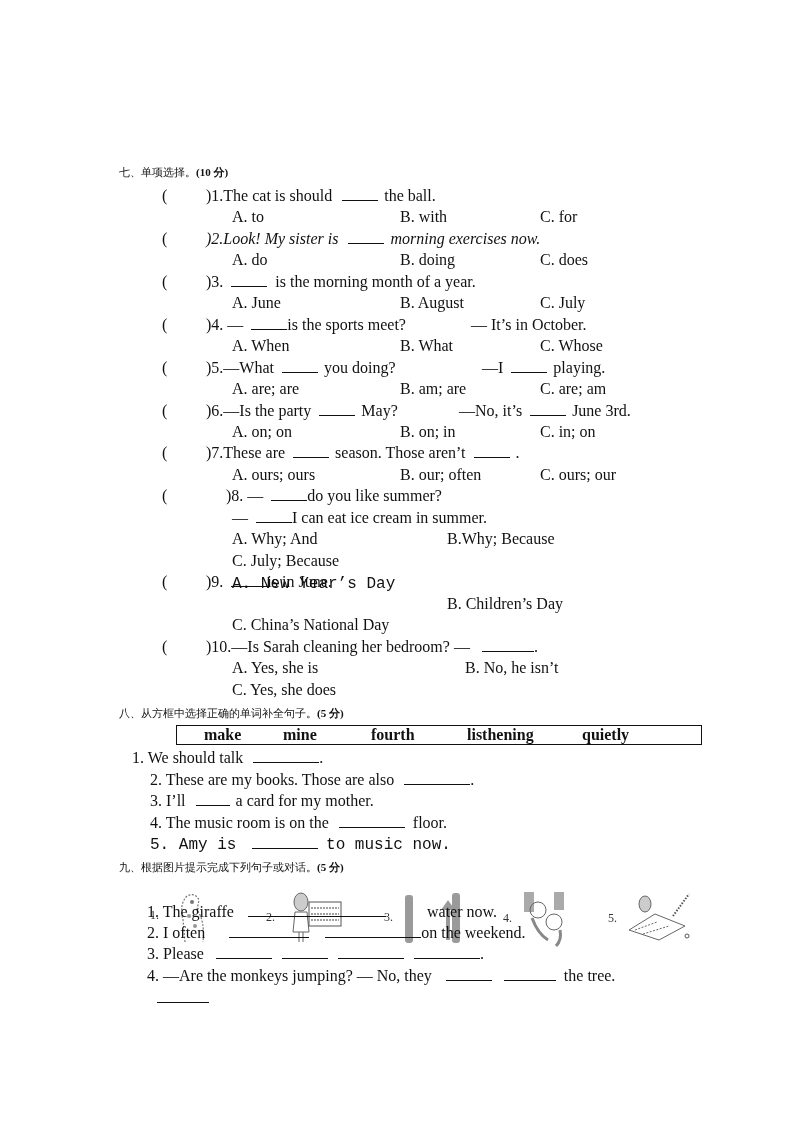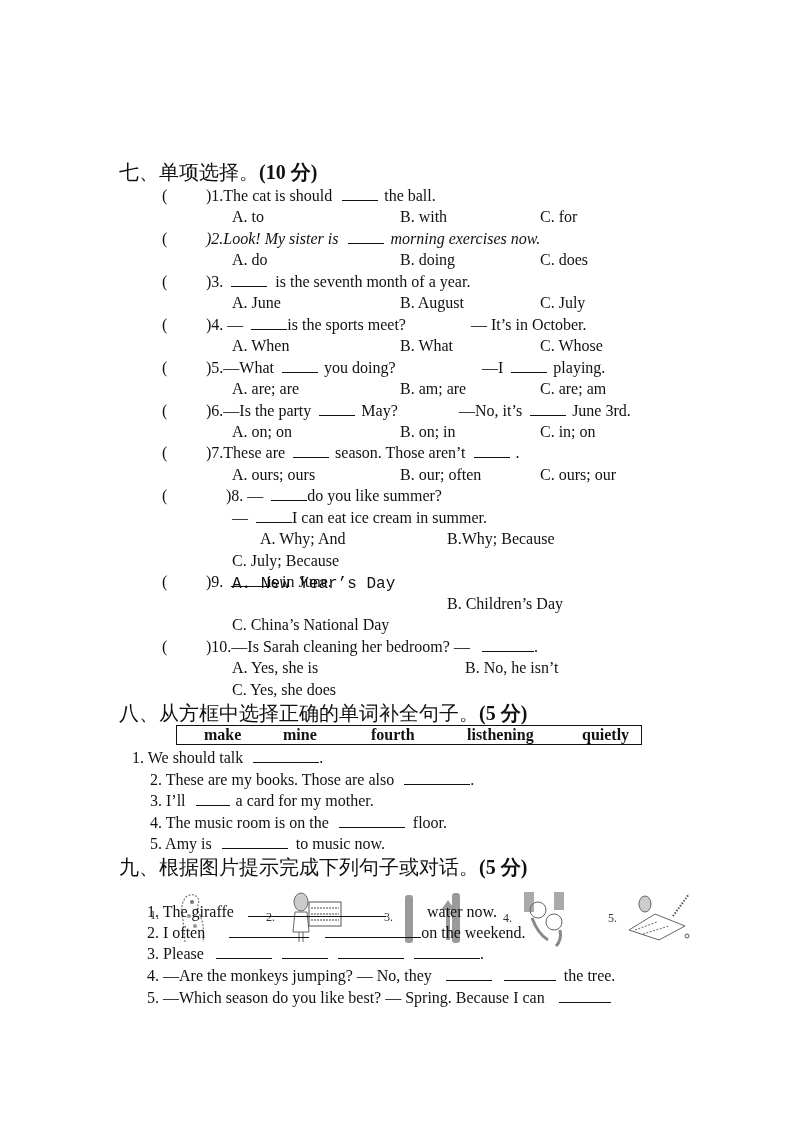--- a/index.html
+++ b/index.html
@@ -2,25 +2,25 @@
 <html><head>
   <meta charset="utf-8">
   <style>
     html, body { margin: 0; padding: 0; background: #ffffff; }
     body {
       width: 793px; height: 1122px; position: relative; overflow: hidden;
       font-family: "Liberation Serif", "DejaVu Serif", serif;
       color: #111111;
     }
     .line { position: absolute; font-size: 16px; line-height: 20px; white-space: nowrap; }
-    .heading { font-size: 20px; }
+    .heading { font-size: 11px; }
     .heading .score { font-weight: bold; }
     .blank { display: inline-block; border-bottom: 1px solid #111; vertical-align: baseline; height: 14px; }
     .word-box {
-      position: absolute; left: 176px; top: 725px; width: 466px; height: 20px;
+      position: absolute; left: 176px; top: 725px; width: 526px; height: 20px;
       border: 1.5px solid #111; box-sizing: border-box;
       font-weight: bold; font-size: 16px; line-height: 18px;
     }
     .word-box span { position: absolute; top: 0; }
     .pic { position: absolute; }
     .pic-num { position: absolute; font-size: 12px; color: #333; }
     .gray-bar { position: absolute; background: #9a9a9a; border-radius: 3px; }
   </style>
 </head>
 <body>
@@ -48,21 +48,21 @@
   </span>
   <span class="line" style="left:232px; top:250px;">A. do</span>
   <span class="line" style="left:400px; top:250px;">B. doing</span>
   <span class="line" style="left:540px; top:250px;">C. does</span>
 </div>
 
 <div>
   <span class="line" style="left:162px; top:272px;">(</span>
   <span class="line" style="left:206px; top:272px;">
     <span>)3.</span>
-    <span class="blank" style="width:36px; margin:0 8px 0 4px;"></span><span>is the seventh month of a year.</span>
+    <span class="blank" style="width:36px; margin:0 8px 0 4px;"></span><span>is the morning month of a year.</span>
   </span>
   <span class="line" style="left:232px; top:293px;">A. June</span>
   <span class="line" style="left:400px; top:293px;">B. August</span>
   <span class="line" style="left:540px; top:293px;">C. July</span>
 </div>
 
 <div>
   <span class="line" style="left:162px; top:315px;">(</span>
   <span class="line" style="left:206px; top:315px;">
     <span>)4.</span>
@@ -121,21 +121,21 @@
   <span class="line" style="left:162px; top:486px;">(</span>
   <span class="line" style="left:206px; top:486px;margin-left:20px;">
     <span>)8.</span>
     <span>—</span>
     <span class="blank" style="width:36px; margin:0 0 0 4px;"></span><span>do you like summer?</span>
   </span>
   <span class="line" style="left:232px; top:508px;">
     <span>—</span>
     <span class="blank" style="width:36px; margin:0 0 0 4px;"></span><span>I can eat ice cream in summer.</span>
   </span>
-  <span class="line" style="left:232px; top:529px;margin-left:28px;">A. Why; And</span>
+  <span class="line" style="left:232px; top:529px;">A. Why; And</span>
   <span class="line" style="left:447px; top:529px;">B.Why; Because</span>
   <span class="line" style="left:232px; top:551px;">C. July; Because</span>
 </div>
 
 <div>
   <span class="line" style="left:162px; top:572px;">(</span>
   <span class="line" style="left:206px; top:572px;">
     <span>)9.</span>
     <span class="blank" style="width:36px; margin:0 0 0 4px;"></span><span>is in June.</span>
   </span>
@@ -176,21 +176,21 @@
   <span class="blank" style="width:66px; margin:0 0 0 6px;"></span><span>.</span>
 </div>
 <div class="line" style="left:150px; top:791px;">
   <span>3. I’ll</span>
   <span class="blank" style="width:34px; margin:0 6px;"></span><span>a card for my mother.</span>
 </div>
 <div class="line" style="left:150px; top:813px;">
   <span>4. The music room is on the</span>
   <span class="blank" style="width:66px; margin:0 8px 0 6px;"></span><span>floor.</span>
 </div>
-<div class="line" style="left:150px; top:834px;">
+<div class="line" style="left:150px; top:834px;font-family:Liberation Mono, monospace;">
   <span>5. Amy is</span>
   <span class="blank" style="width:66px; margin:0 8px 0 6px;"></span><span>to music now.</span>
 </div>
 
 <div class="line heading" style="left:119px; top:857px;">
   <span>九、根据图片提示完成下列句子或对话。</span><span class="score">(5 分)</span>
 </div>
 
 <div>
   <span class="pic-num" style="left:150px; top:908px;">1.</span>
@@ -251,15 +251,14 @@
   <span class="blank" style="width:46px; margin:0 0 0 6px;"></span>
   <span class="blank" style="width:66px; margin:0 0 0 6px;"></span>
   <span class="blank" style="width:66px; margin:0 0 0 6px;"></span><span>.</span>
 </div>
 <div class="line" style="left:147px; top:966px;">
   <span>4. —Are the monkeys jumping? — No, they</span>
   <span class="blank" style="width:46px; margin:0 0 0 10px;"></span>
   <span class="blank" style="width:52px; margin:0 8px 0 8px;"></span><span>the tree.</span>
 </div>
 <div class="line" style="left:147px; top:988px;">
-  <span>5. —Which season do you like best? — Spring. Because I can</span>
   <span class="blank" style="width:52px; margin:0 0 0 10px;"></span>
 </div>
 
 </body></html>

